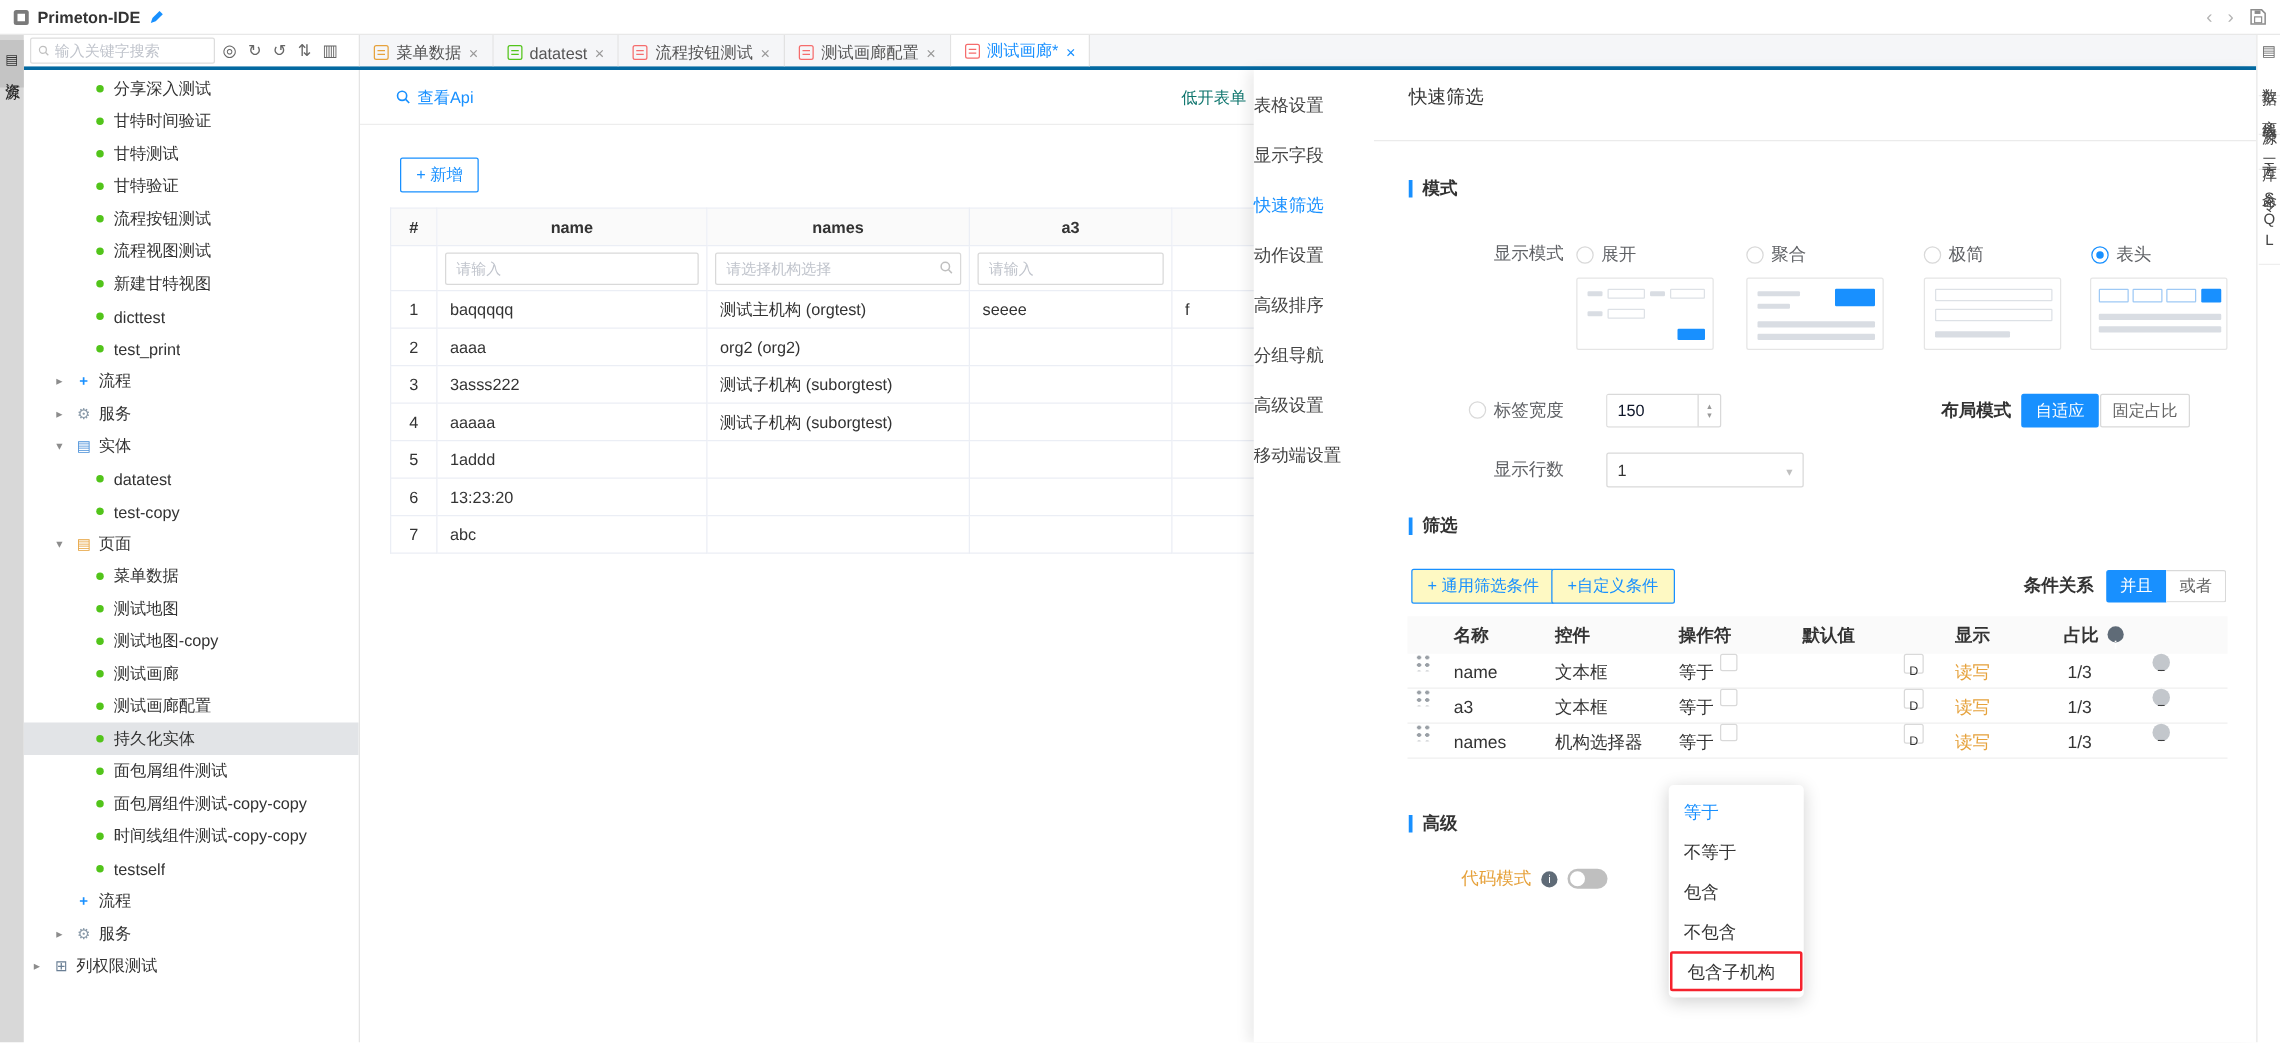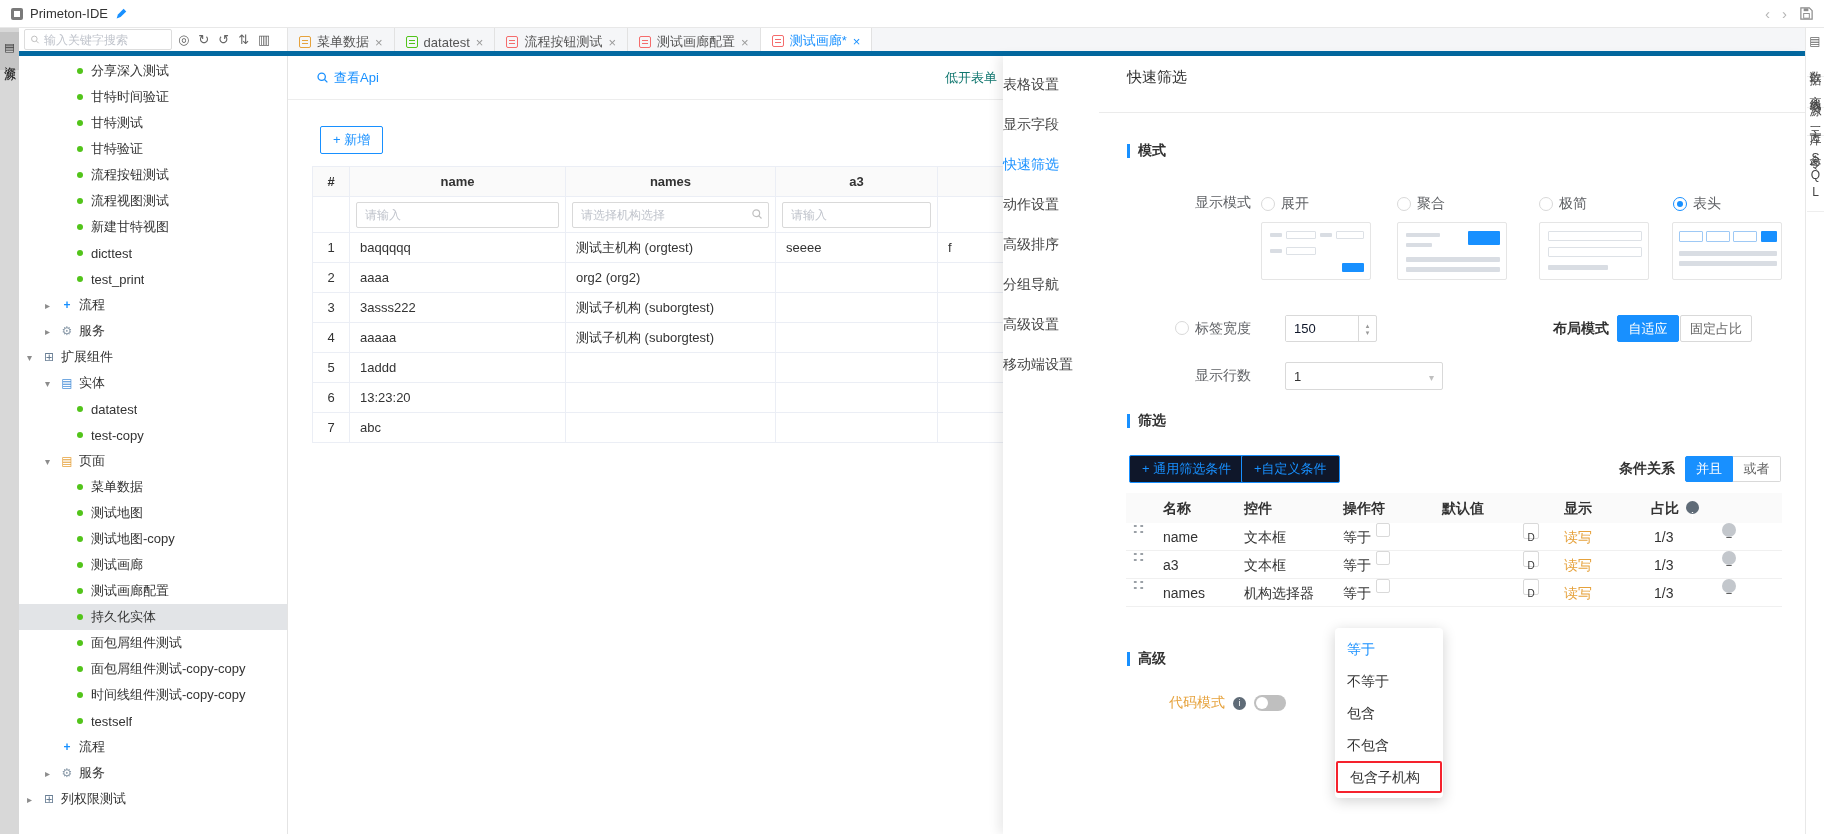--- a/index.html
+++ b/index.html
@@ -14,32 +14,32 @@
   .ic-gear::before{content:"⚙"} .ic-plus::before{content:"+";font-weight:bold}
   .ic-comp::before{content:"⊞"} .ic-doc::before{content:"▤"}
   .ic-loc::before{content:"◎"} .ic-ref::before{content:"↻"} .ic-und::before{content:"↺"}
   .ic-sort::before{content:"⇅"} .ic-book::before{content:"▥"}
   .ic-up::before{content:"▴"} .ic-dn::before{content:"▾"}
 
   
   .titlebar{position:absolute;left:0;top:0;width:1824px;height:28px;background:#fff;
     border-bottom:1px solid #e8e8e8;display:flex;align-items:center;padding:0 10px;z-index:20}
   .tb-left{display:flex;align-items:center;gap:6px}
-  .tb-title{font-size:13px;font-weight:normal;color:#333}
+  .tb-title{font-size:13px;font-weight:bold;color:#333}
   .tb-right{margin-left:auto;display:flex;align-items:center;gap:12px;color:#b5b5b5;font-size:15px}
 
   
   .lrail{position:absolute;left:0;top:28px;width:19px;height:806px;background:#d8d8d8;z-index:15}
   .lrail-tab{margin-top:4px;background:#c4c4c4;padding:9px 0;display:flex;flex-direction:column;
     align-items:center;gap:3px;cursor:pointer}
   .lrail-tab .vtxt{writing-mode:vertical-rl;text-orientation:upright;font-size:12px;color:#222;letter-spacing:2px}
 
   
   .subbar{position:absolute;left:19px;top:28px;width:1805px;height:28px;display:flex;
-    background:#f5f6f8;border-bottom:5px solid #0369a1;z-index:12}
+    background:#f5f6f8;border-bottom:3px solid #0369a1;z-index:12}
   .searchbar{width:269px;flex:0 0 269px;display:flex;align-items:center;gap:6px;padding:0 5px;
     background:#fff;border-right:1px solid #e4e4e4}
   .search-box{flex:0 0 148px;height:21px;border:1px solid #ddd;border-radius:2px;background:#fff;
     display:flex;align-items:center;padding:0 5px;gap:4px}
   .search-box input{border:none;outline:none;width:100%;font-size:12px;color:#333;background:transparent}
   .search-box input::placeholder{color:#c0c4cc}
   .tb-icons{display:flex;align-items:center;gap:9px;color:#666;font-size:13px}
   .tb-icons .ic{cursor:pointer}
   .tabbar{flex:1;display:flex;overflow:hidden}
   .tab{display:flex;align-items:center;gap:6px;padding:0 11px;height:28px;background:#f5f6f8;
@@ -110,21 +110,21 @@
   .steppers{width:18px;border-left:1px solid #d9d9d9;display:flex;flex-direction:column;
     align-items:center;justify-content:center;color:#999;font-size:7px;line-height:7px;cursor:pointer}
   .segbtn{position:absolute;height:27px;display:flex;align-items:center;justify-content:center;
     font-size:13px;border-radius:2px;cursor:pointer}
   .seg-on{background:#1890ff;color:#fff;border:1px solid #1890ff}
   .seg-off{background:#fff;color:#666;border:1px solid #d9d9d9}
   .selbox{position:absolute;height:28px;border:1px solid #d9d9d9;border-radius:2px;background:#fff;
     display:flex;align-items:center;justify-content:space-between;padding:0 8px;color:#333;cursor:pointer}
   .selbox .ic-dn::before{color:#bfbfbf;font-size:10px}
   .btn-blue{position:absolute;height:28px;padding:0 12px;border:1px solid #1890ff;color:#1890ff;
-    background:#0f172a;border-radius:2px;display:flex;align-items:center;font-size:13px;cursor:pointer}
+    background:#fef9c3;border-radius:2px;display:flex;align-items:center;font-size:13px;cursor:pointer}
   .relation{position:absolute;display:flex;align-items:center;gap:0}
   .relation .rlabel{font-size:14px;color:#333;font-weight:bold;margin-right:10px}
   .relseg{height:26px;width:48px;display:flex;align-items:center;justify-content:center;
     font-size:13px;cursor:pointer}
   .relseg.on{background:#1890ff;color:#fff;border:1px solid #1890ff;border-radius:2px 0 0 2px}
   .relseg.off{background:#fff;color:#666;border:1px solid #d9d9d9;border-left:none;border-radius:0 2px 2px 0}
   .ftable{position:absolute;left:27px;top:437px;width:656px;font-size:14px}
   .fthead{position:relative;height:30px;background:#fafafa;color:#333;font-weight:bold}
   .fthead span{position:absolute;top:0;line-height:30px;font-weight:bold}
   .frow2{position:relative;height:28px;border-bottom:1px solid #f0f0f0}
@@ -277,25 +277,20 @@
     </div>
   <div class="t-row lv2">
       <span class="arr ic ic-ac"></span>
       <span class="tree-ico ic ic-plus flowc"></span>
       <span class="t-lbl">流程</span>
     </div>
   <div class="t-row lv2">
       <span class="arr ic ic-ac"></span>
       <span class="tree-ico ic ic-gear gearc"></span>
       <span class="t-lbl">服务</span>
-    </div>
-  <div class="t-row lv1">
-      <span class="arr ic ic-ae"></span>
-      <span class="tree-ico ic ic-comp compc"></span>
-      <span class="t-lbl">扩展组件</span>
     </div>
   <div class="t-row lv2">
       <span class="arr ic ic-ae"></span>
       <span class="tree-ico ic ic-doc docblue"></span>
       <span class="t-lbl">实体</span>
     </div>
   <div class="t-row lv3">
       <span class="blt"></span>
       <span class="t-lbl">datatest</span>
     </div>

